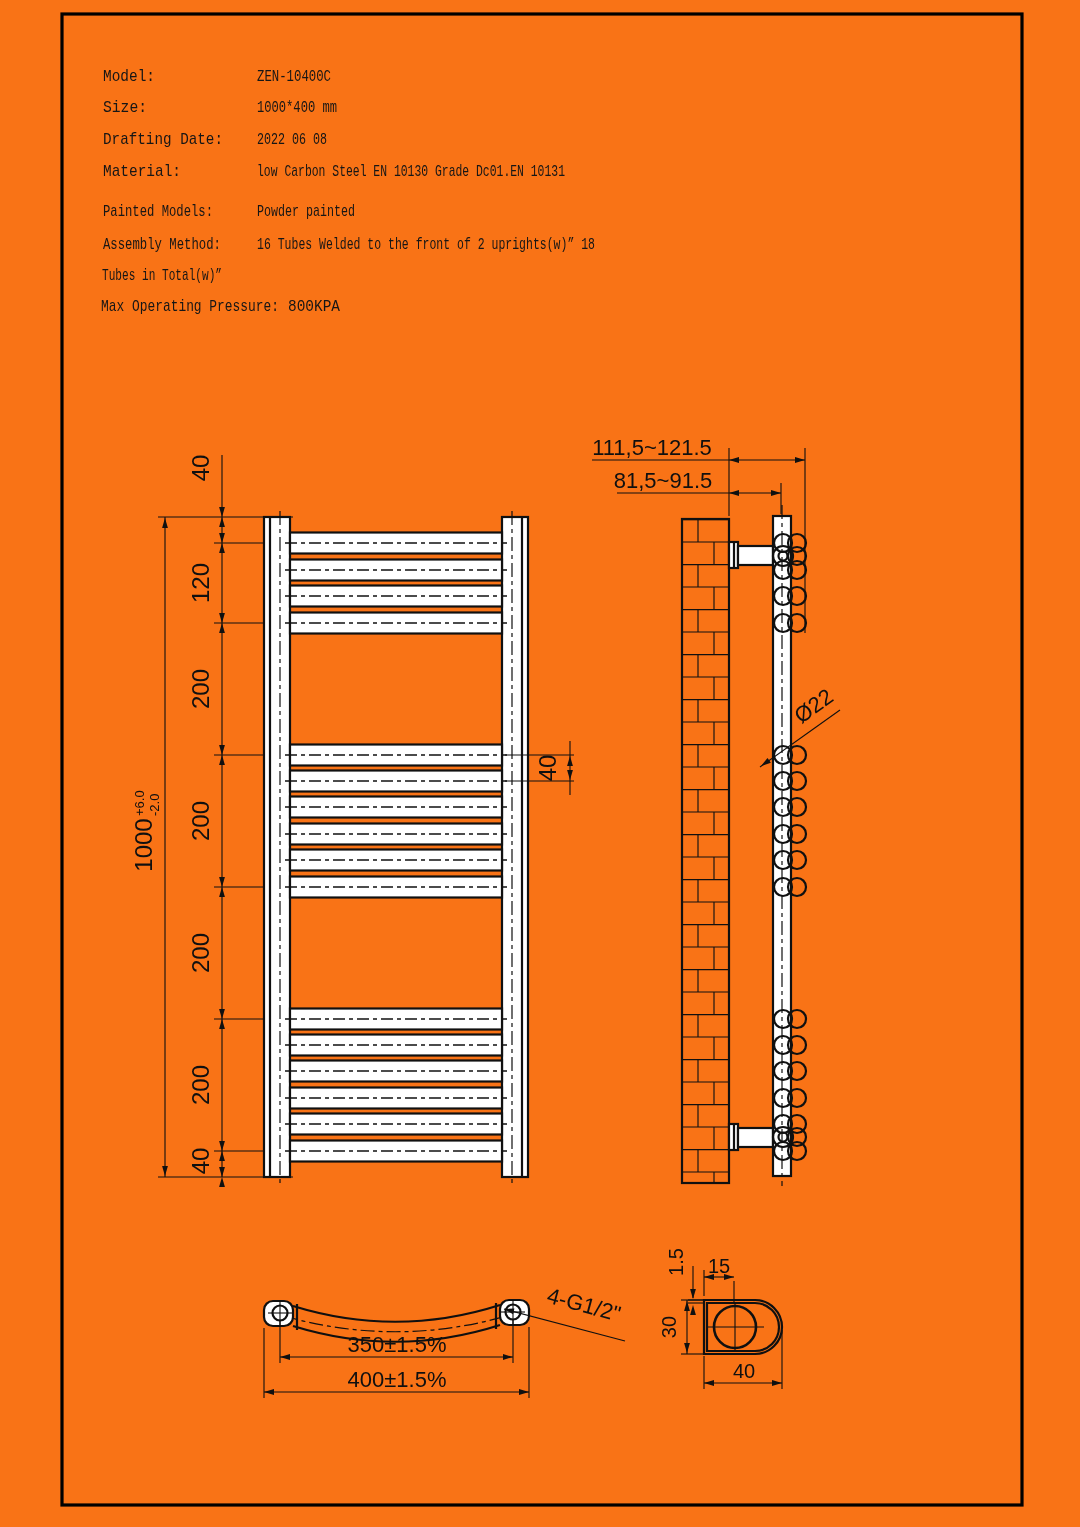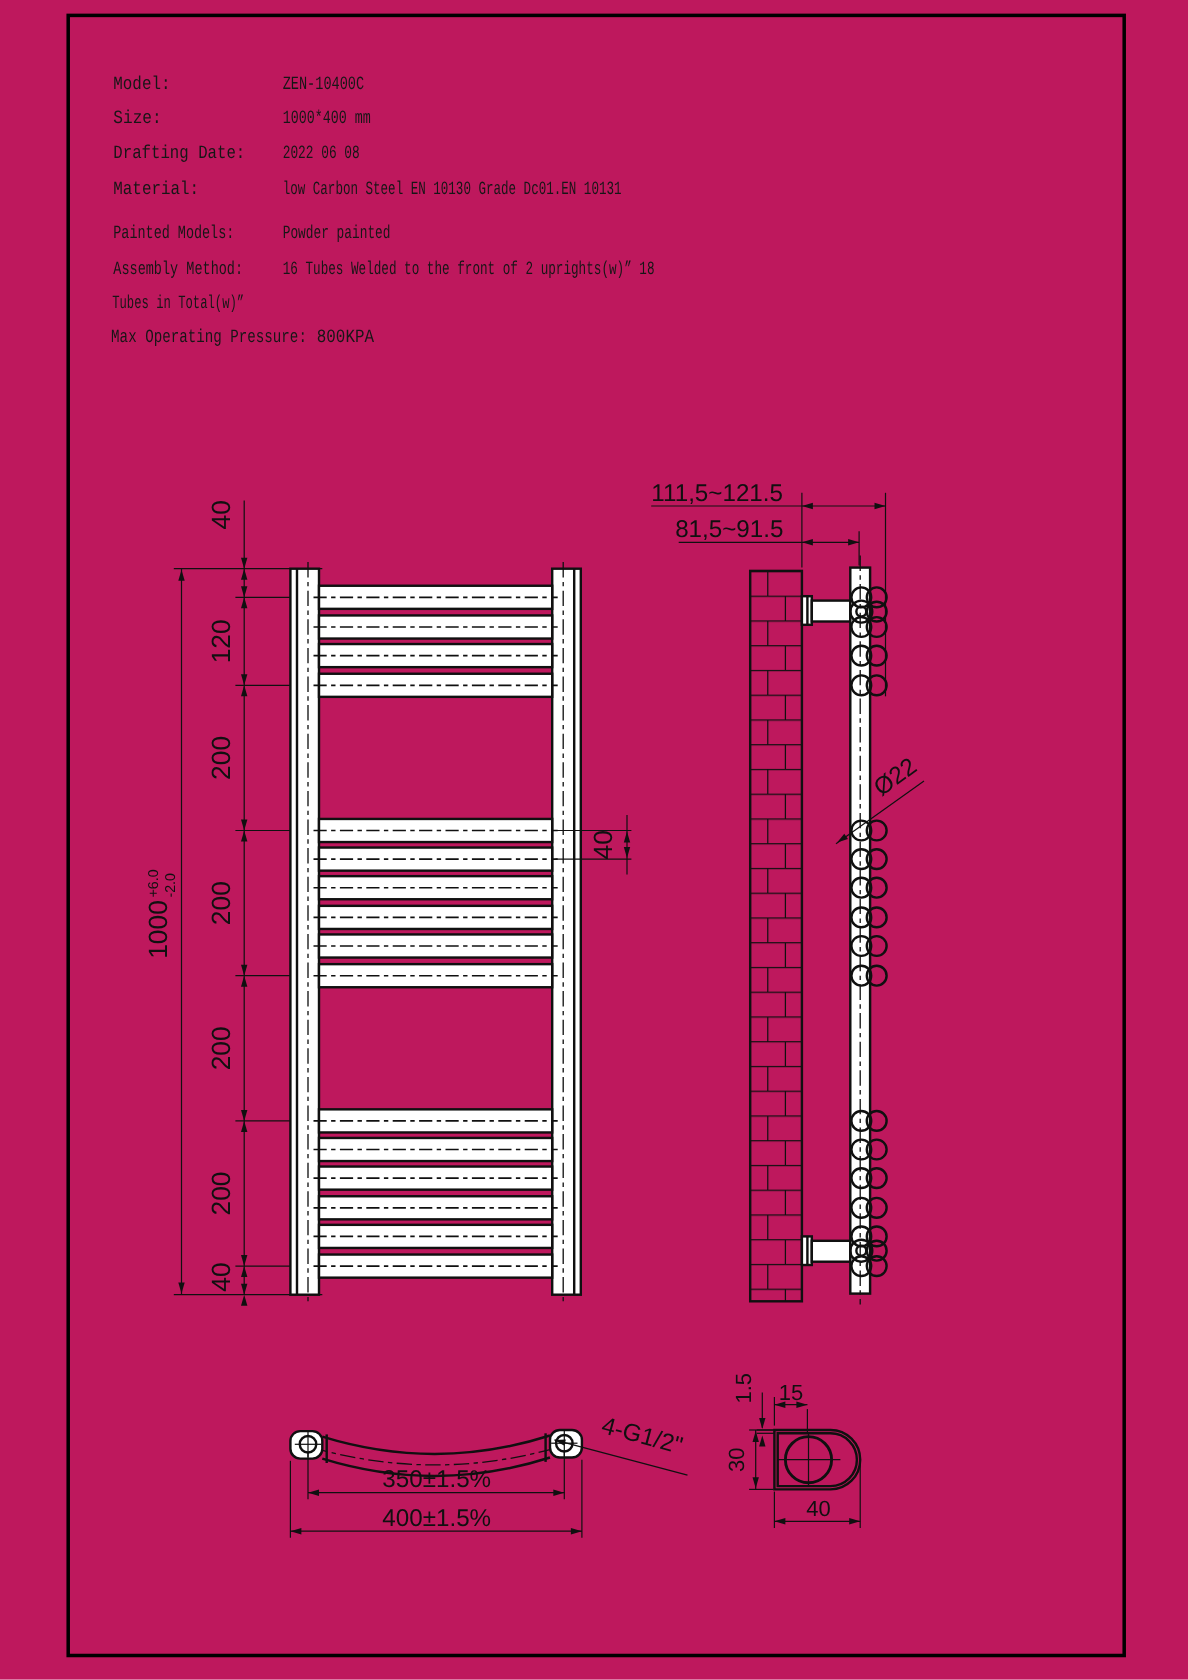--- a/index.html
+++ b/index.html
@@ -1,16 +1,16 @@
 <!DOCTYPE html>
 <html><head>
 <meta charset="utf-8">
 <style>
   html,body{margin:0;padding:0;background:#ffffff;}
-  .page{position:relative;width:1080px;height:1527px;background:#be185d;overflow:hidden;
+  .page{position:relative;width:1080px;height:1527px;background:#f97316;overflow:hidden;
         font-family:"Liberation Sans", sans-serif;}
   svg{position:absolute;left:0;top:0;}
   
   .ol  {stroke:#101010;stroke-width:2.2;fill:none;}          
   .olw {stroke:#101010;stroke-width:2.2;fill:#ffffff;}       
   .olt {stroke:#101010;stroke-width:2.6;fill:none;}          
   .tl  {stroke:#101010;stroke-width:1.1;fill:none;}          
   .cl  {stroke:#101010;stroke-width:1.2;fill:none;stroke-dasharray:14 4 4 4;} 
   .clt {stroke:#101010;stroke-width:1.5;fill:none;stroke-dasharray:12 4 4 4;} 
   .brick{stroke:#101010;stroke-width:1.15;}

